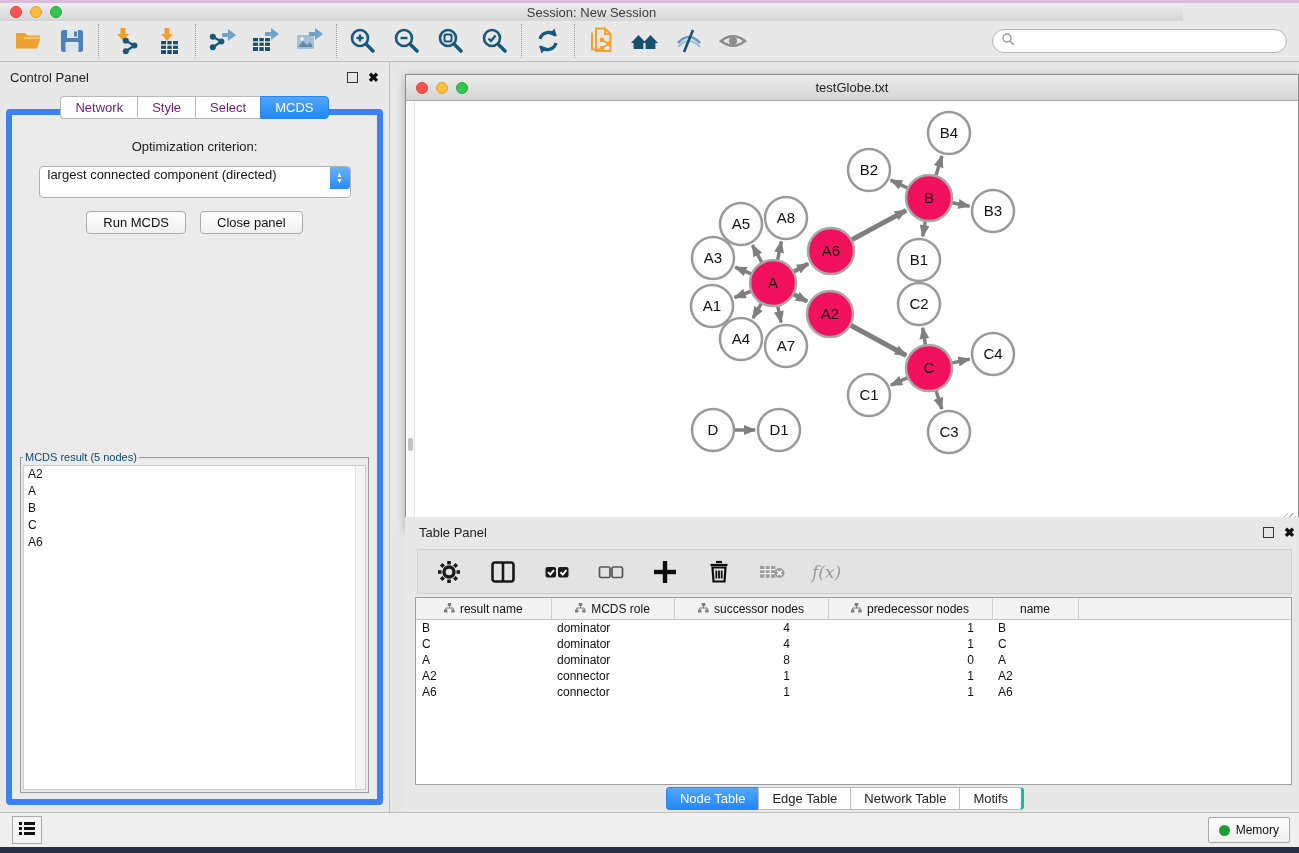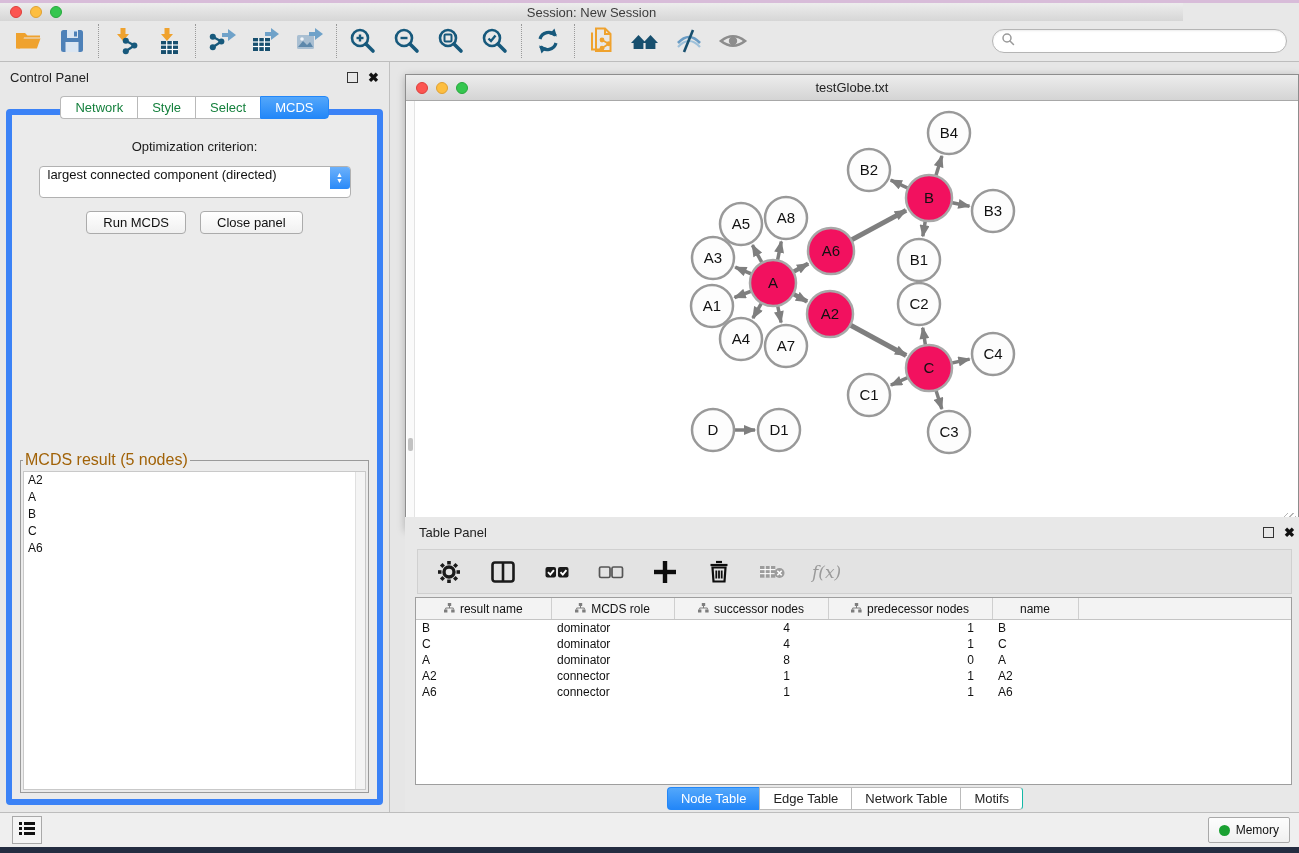--- a/index.html
+++ b/index.html
@@ -33,33 +33,33 @@
   .main{position:absolute;left:0;top:62px;width:1299px;height:750px;background:#e6e6e6;}
 
   
   .control-panel{position:absolute;left:0;top:0;width:390px;height:750px;background:#e8e8e8;border-right:1px solid #c0c0c0;box-sizing:border-box;}
   .panel-head{height:30px;display:flex;align-items:center;padding:0 10px;}
   .panel-head .ph-title{font-size:13px;color:#222;}
   .panel-head .ph-icons{margin-left:auto;display:flex;gap:10px;align-items:center;}
   .float-box{width:9px;height:9px;border:1.5px solid #333;display:inline-block;cursor:pointer;}
   .close-x{font-size:13px;font-weight:bold;color:#111;cursor:pointer;line-height:1;}
   .cp-tabs{display:flex;justify-content:center;margin-top:4px;position:relative;z-index:2;}
-  .cp-tab{font-size:13px;padding:3px 14px;background:#fff;border:1px solid #b9b9b9;border-right:none;color:#15803d;cursor:pointer;}
+  .cp-tab{font-size:13px;padding:3px 14px;background:#fff;border:1px solid #b9b9b9;border-right:none;color:#701a75;cursor:pointer;}
   .cp-tab:first-child{border-radius:4px 0 0 4px;}
   .cp-tab:last-child{border-radius:0 4px 4px 0;border-right:1px solid #b9b9b9;}
   .cp-tab.active{background:linear-gradient(#53a7fb,#2387f8);color:#fff;border-color:#2387f8;}
   .cp-body{position:absolute;left:6px;right:6px;top:47px;bottom:7px;border:6px solid #3b82f6;border-radius:4px;background:#ebebeb;}
   .opt-label{text-align:center;font-size:13px;color:#1a1a1a;margin-top:24px;}
   .combo{margin:12px auto 0;width:312px;height:32px;background:#fff;border:1px solid #b1b1b1;border-radius:4px;display:flex;align-items:flex-start;box-sizing:border-box;cursor:pointer;}
   .combo .combo-text{flex:1;font-size:13px;padding-left:8px;color:#111;white-space:nowrap;overflow:hidden;}
   .combo .stepper{width:20px;height:22px;background:linear-gradient(#6cb1fb,#2a8af8);border-radius:0 3px 3px 0;display:flex;flex-direction:column;align-items:center;justify-content:center;color:#fff;font-size:7px;line-height:6px;}
   .btn-row{display:flex;justify-content:center;gap:14px;margin-top:13px;}
   .mac-btn{background:linear-gradient(#ffffff,#f0f0f0);border:1px solid #ababab;border-radius:4px;font-size:13px;color:#111;padding:3px 16px;cursor:pointer;font-family:Liberation Sans, sans-serif;}
   fieldset.mcds-result{position:absolute;left:8px;right:8px;top:336px;bottom:6px;border:1px solid #9a9a9a;margin:0;padding:0;background:#ebebeb;}
-  fieldset.mcds-result legend{font-size:16px;color:#a16207;margin-left:2px;padding:0 2px;}
+  fieldset.mcds-result legend{font-size:11px;color:#0c4a6e;margin-left:2px;padding:0 2px;}
   .result-list{position:absolute;left:2px;right:2px;top:2px;bottom:2px;background:#fff;border:1px solid #c9c9c9;overflow:hidden;}
   .result-scroll{position:absolute;right:0;top:0;bottom:0;width:9px;background:#f4f4f4;border-left:1px solid #e0e0e0;}
   .result-item{font-size:12px;color:#111;padding:1px 4px;line-height:15px;}
 
   
   .net-window{position:absolute;left:405px;top:0;width:894px;height:455px;background:#fff;border:1px solid #8d8d8d;box-sizing:border-box;box-shadow:0 2px 8px rgba(0,0,0,.25);margin-top:12px;}
   .net-titlebar{height:25px;background:linear-gradient(#ededed,#d4d4d4);border-bottom:1px solid #a8a8a8;display:flex;align-items:center;position:relative;}
   .net-titlebar .title{position:absolute;left:0;right:0;text-align:center;font-size:13px;color:#222;}
   .net-canvas{position:absolute;left:1px;right:1px;top:26px;bottom:1px;background:#fff;}
   .net-canvas svg{position:absolute;left:0;top:0;}
@@ -77,21 +77,21 @@
   .fx-label{font-family:"DejaVu Serif",serif;font-style:italic;font-size:17px;color:#9a9a9a;cursor:default;}
   .tp-table-wrap{position:absolute;left:10px;right:7px;top:80px;bottom:27px;background:#fff;border:1px solid #9e9e9e;overflow:hidden;}
   table.data{border-collapse:collapse;table-layout:fixed;width:100%;}
   table.data th{background:#f3f3f3;border-bottom:1px solid #c4c4c4;border-right:1px solid #cfcfcf;font-weight:normal;font-size:12px;color:#111;height:21px;padding:0;white-space:nowrap;overflow:hidden;}
   table.data th .th-inner{display:flex;align-items:center;justify-content:center;gap:5px;}
   table.data td{font-size:12px;color:#111;height:16px;padding:0 6px;white-space:nowrap;overflow:hidden;}
   td.al{text-align:left;}td.ar{text-align:right;}
   .tp-tabs{position:absolute;left:0;right:14px;bottom:2px;height:24px;display:flex;justify-content:center;align-items:center;}
   .tp-tab{font-size:13px;padding:3px 13px;background:#fff;border:1px solid #bbb;border-right:none;color:#222;cursor:pointer;}
   .tp-tab:first-child{border-radius:4px 0 0 4px;}
-  .tp-tab:last-child{border-radius:0 4px 4px 0;border-right:1px solid #14b8a6;}
+  .tp-tab:last-child{border-radius:0 4px 4px 0;border-right:3px solid #14b8a6;}
   .tp-tab.active{background:linear-gradient(#53a7fb,#2387f8);color:#fff;border-color:#2387f8;}
 
   
   .statusbar{position:absolute;left:0;top:812px;width:1299px;height:35px;background:#efefef;border-top:1px solid #bdbdbd;display:flex;align-items:center;box-sizing:border-box;}
   .list-btn{width:28px;height:26px;margin-left:12px;background:#f4f4f4;border:1px solid #a9a9a9;display:flex;align-items:center;justify-content:center;cursor:pointer;}
   .memory-btn{margin-left:auto;margin-right:9px;height:24px;background:linear-gradient(#fdfdfd,#f0f0f0);border:1px solid #a9a9a9;border-radius:2px;display:flex;align-items:center;gap:6px;padding:0 10px;font-size:12px;color:#111;cursor:pointer;}
   .memory-dot{width:11px;height:11px;border-radius:50%;background:#1ba132;}
 </style>
 </head>
 <body>

